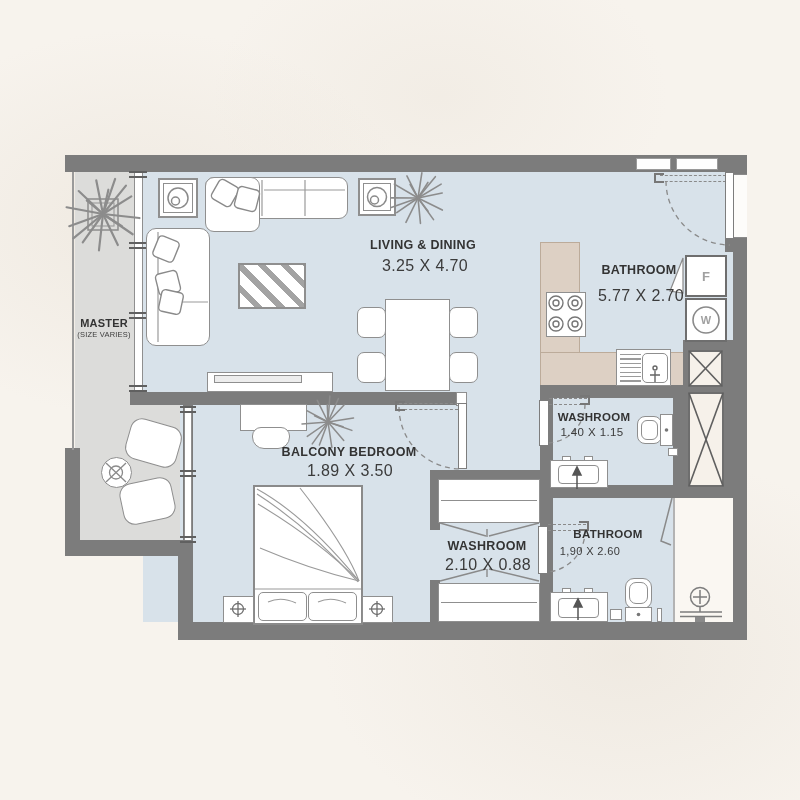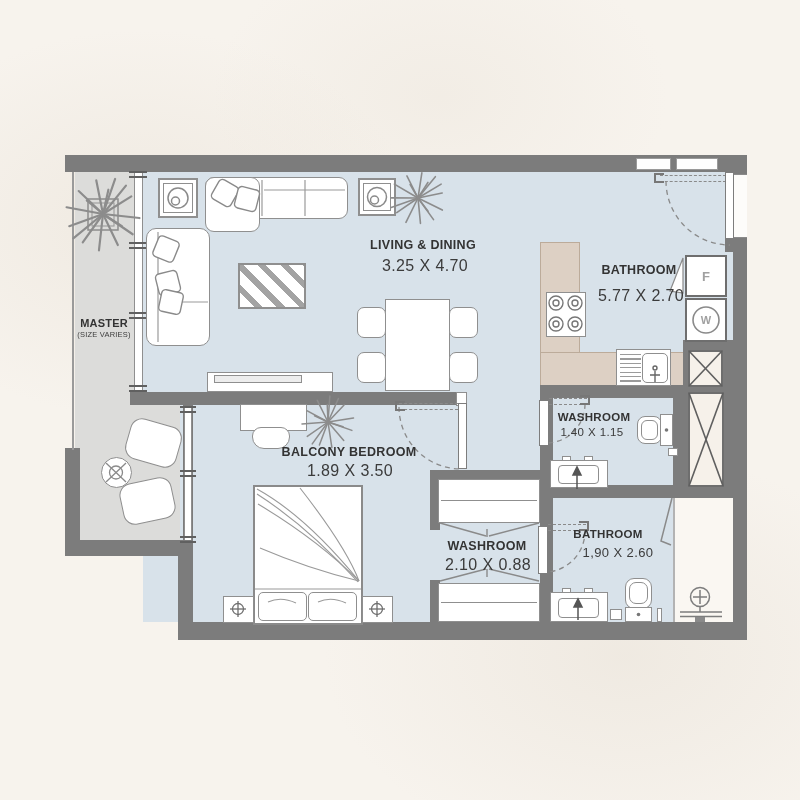--- a/index.html
+++ b/index.html
@@ -317,15 +317,15 @@
   <div class="lbl name" style="left:349px;top:445px">BALCONY BEDROOM</div>
   <div class="lbl dims" style="left:350px;top:462px">1.89 X 3.50</div>
 
   <div class="lbl name" style="left:594px;top:411px;font-size:11.5px">WASHROOM</div>
   <div class="lbl dims" style="left:592px;top:426px;font-size:11.5px">1.40 X 1.15</div>
 
   <div class="lbl name" style="left:487px;top:539px">WASHROOM</div>
   <div class="lbl dims" style="left:488px;top:556px">2.10 X 0.88</div>
 
   <div class="lbl name" style="left:608px;top:528px;font-size:11.5px">BATHROOM</div>
-  <div class="lbl dims" style="left:618px;top:545px;font-size:13px">1,90 X 2.60</div>
+  <div class="lbl dims" style="left:590px;top:545px;font-size:11px">1,90 X 2.60</div>
 
 </div>
 
 </body></html>

